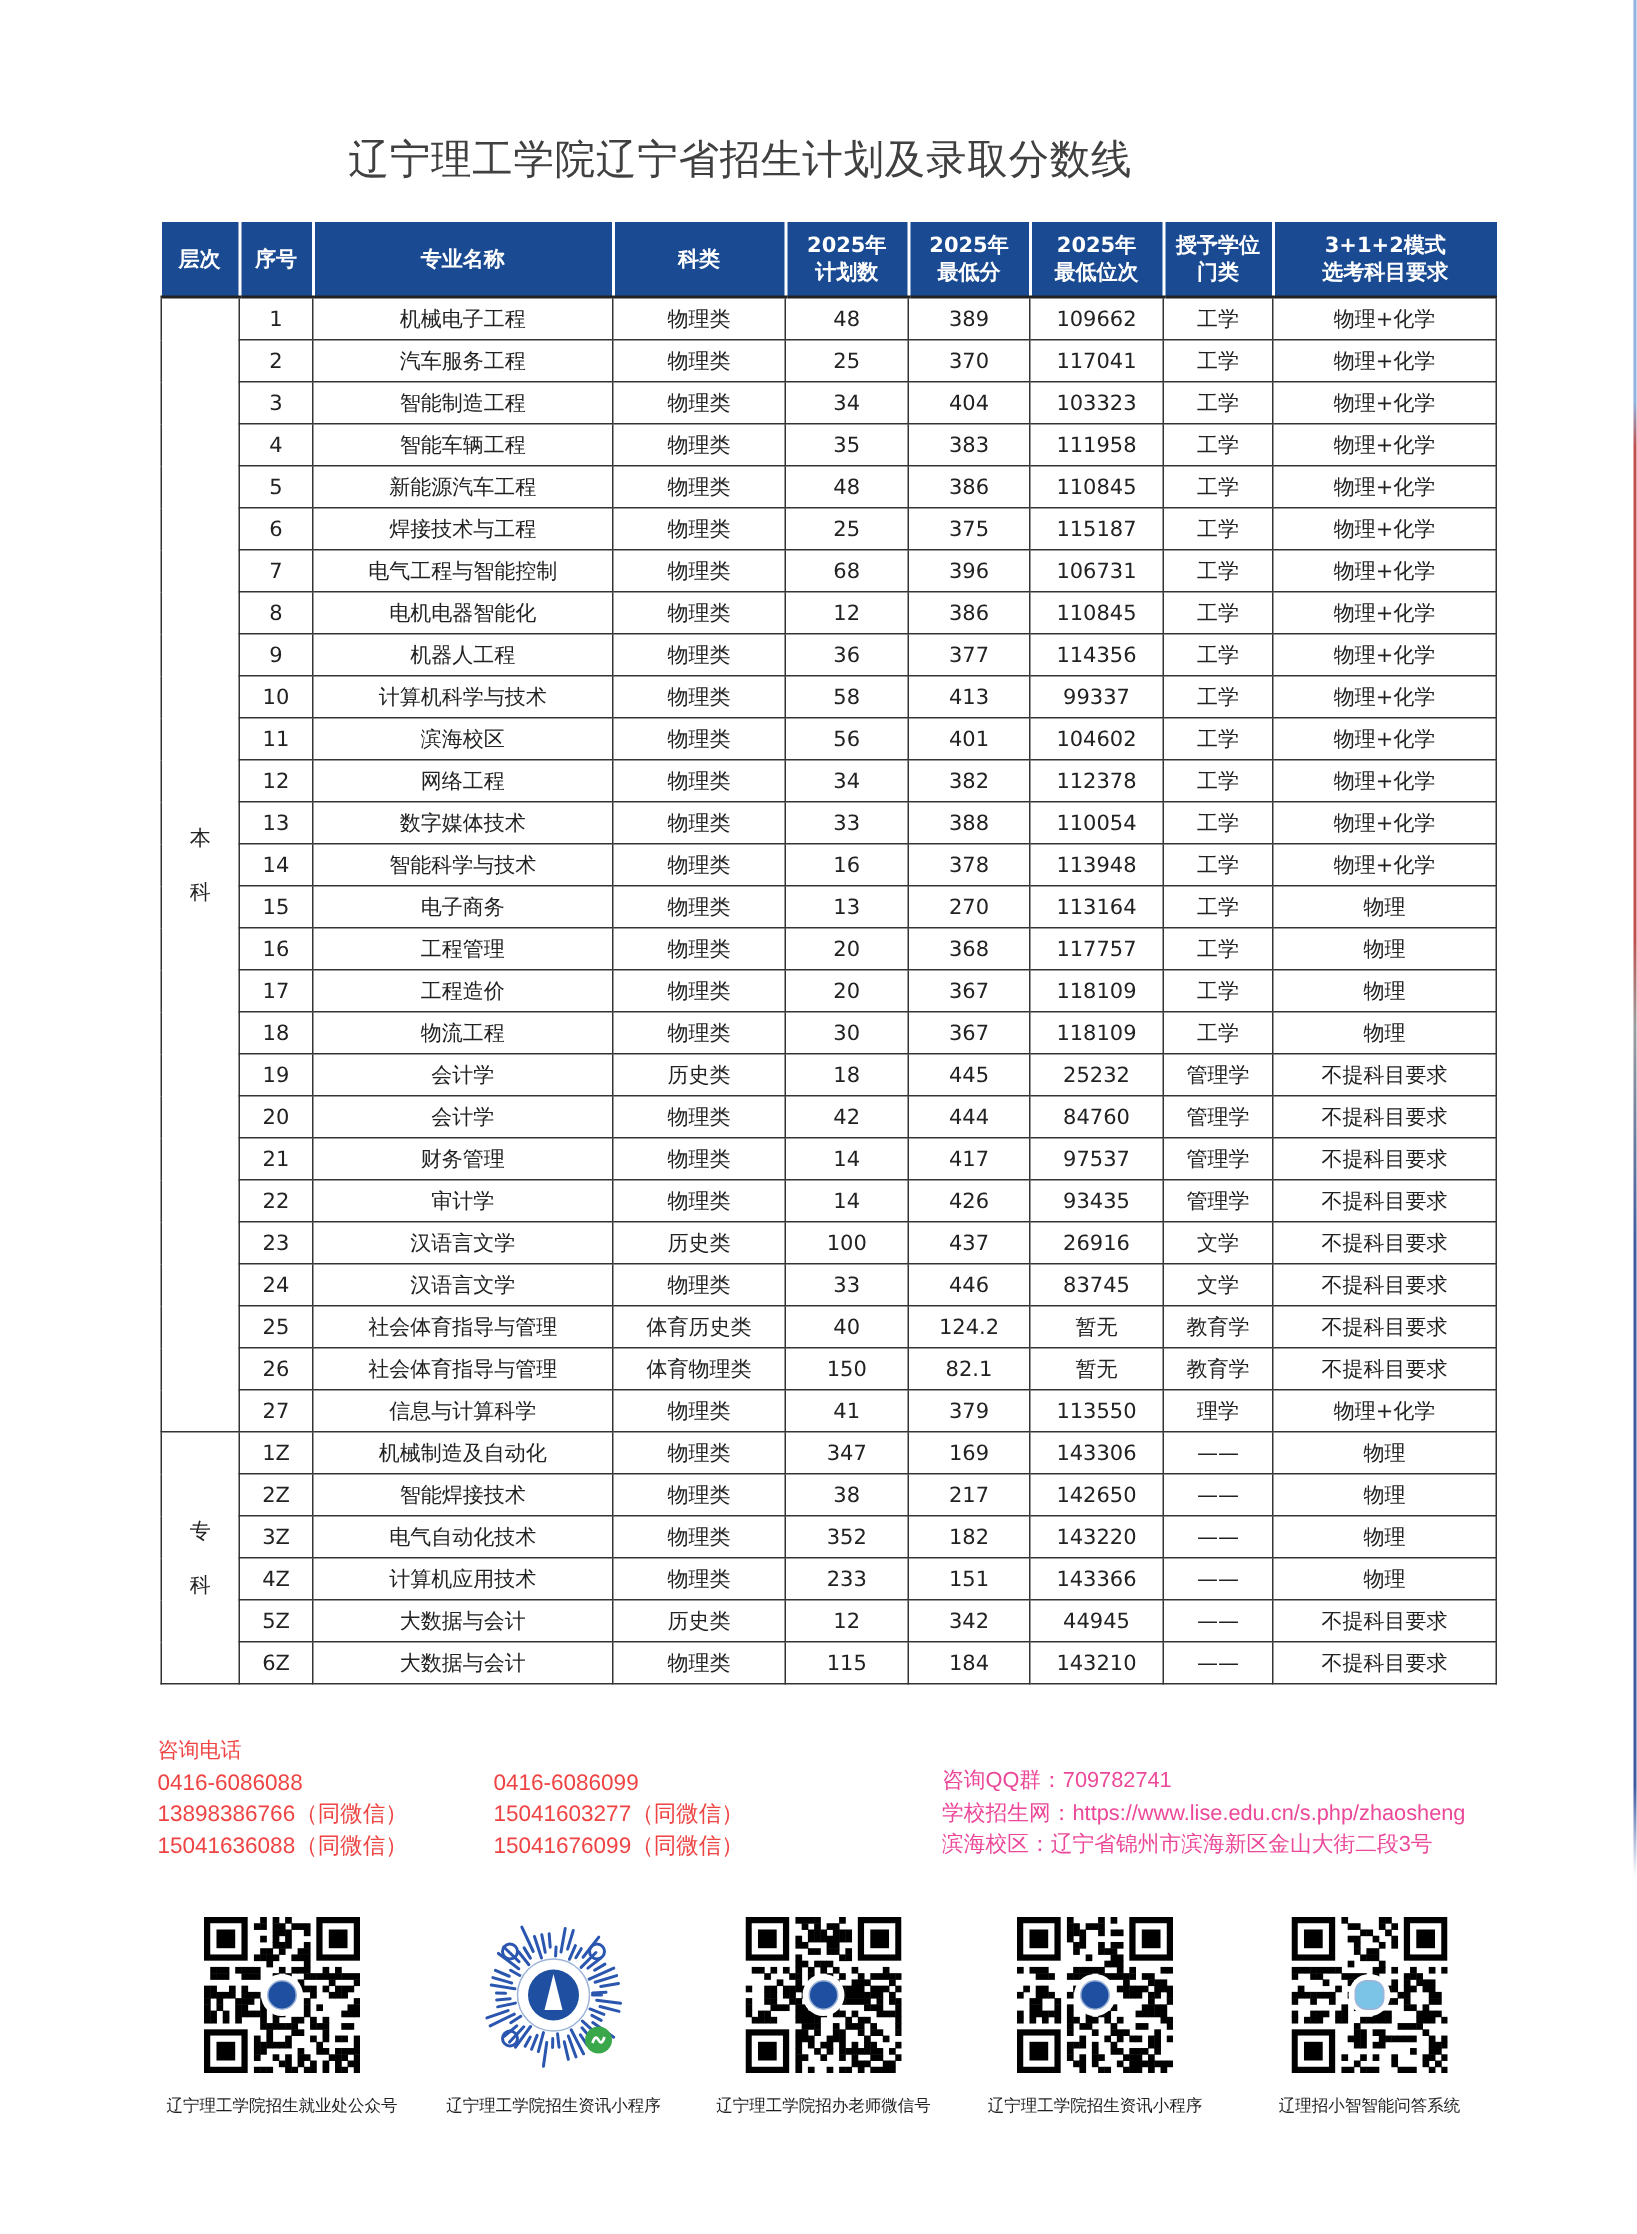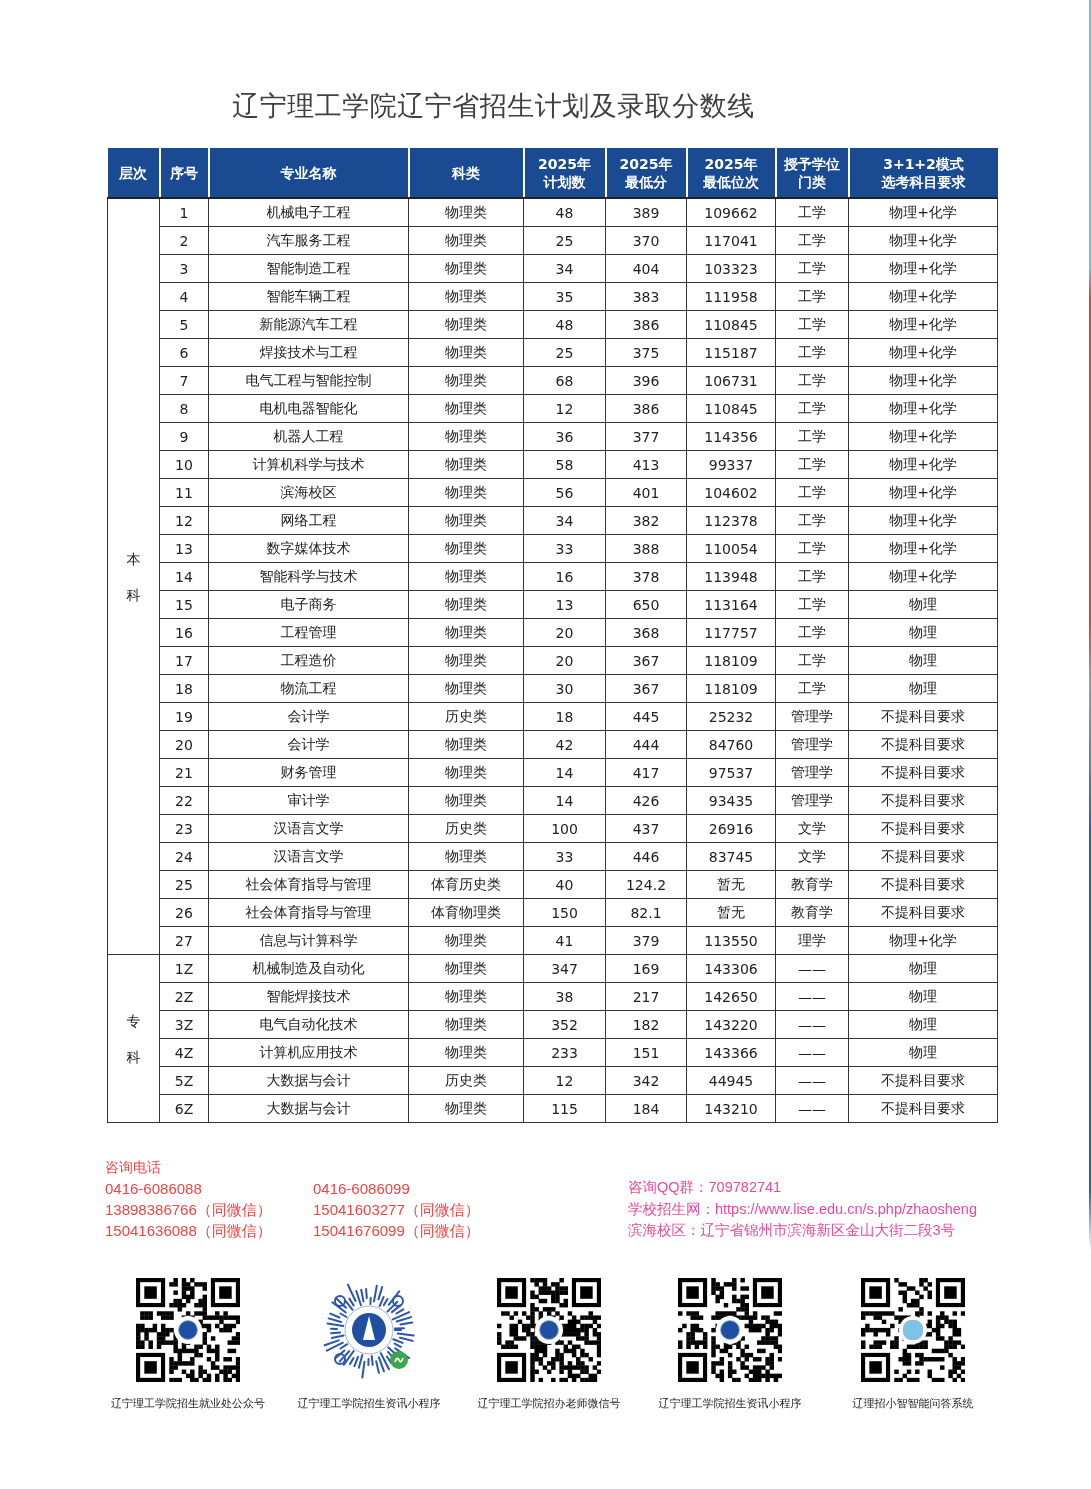--- a/index.html
+++ b/index.html
@@ -25,21 +25,21 @@
   table.plan th:last-child { border-right: none; text-align: center; }
   table.plan td {
     border: 1.5px solid #333; font-size: 14px; height: 27px; padding: 0; text-align: center; color: #222;
     font-family: "DejaVu Sans", sans-serif;
   }
   td.num { font-family: "Liberation Sans", sans-serif; font-size: 15px; }
   td.level { font-size: 14px; line-height: 26px; vertical-align: middle; }
   .contact-left { position: absolute; left: 105px; top: 1157px; font-size: 15px; line-height: 21px; color: #ef4444;
     font-family: "Liberation Sans", sans-serif; }
   .contact-left .label { font-family: "DejaVu Sans", sans-serif; font-size: 14px; }
-  .contact-left .row { display: flex; }
+  .contact-left .row { display: flex; gap: 16px; }
   .contact-left .c1 { width: 208px; }
   .contact-right { position: absolute; left: 592px; top: 1177px; font-size: 14.5px; line-height: 21.5px; color: #ec4899;
     font-family: "Liberation Sans", sans-serif; margin-left: 36px; }
   .qr-row { position: absolute; top: 1278px; left: 0; width: 1091px; }
   .qr-item { position: absolute; width: 190px; text-align: center; }
   .qr-box { width: 104px; height: 104px; margin: 0 auto; position: relative; }
   .qr-caption { margin-top: 14px; font-size: 11px; color: #222; white-space: nowrap; text-align: center; }
   .qr-logo { position: absolute; left: 40px; top: 40px; width: 24px; height: 24px; border-radius: 50%;
     background: #fff; box-shadow: 0 0 0 2px #fff; display: flex; align-items: center; justify-content: center; }
   .qr-logo span { width: 18px; height: 18px; border-radius: 50%; background: #1f4fa0; border: 1px solid #9db4d8; display: block; }
@@ -242,21 +242,21 @@
         <td class="num">378</td>
         <td class="num">113948</td>
         <td>工学</td>
         <td>物理+化学</td>
       </tr>
       <tr>
         <td class="num">15</td>
         <td>电子商务</td>
         <td>物理类</td>
         <td class="num">13</td>
-        <td class="num">650</td>
+        <td class="num">270</td>
         <td class="num">113164</td>
         <td>工学</td>
         <td>物理</td>
       </tr>
       <tr>
         <td class="num">16</td>
         <td>工程管理</td>
         <td>物理类</td>
         <td class="num">20</td>
         <td class="num">368</td>

